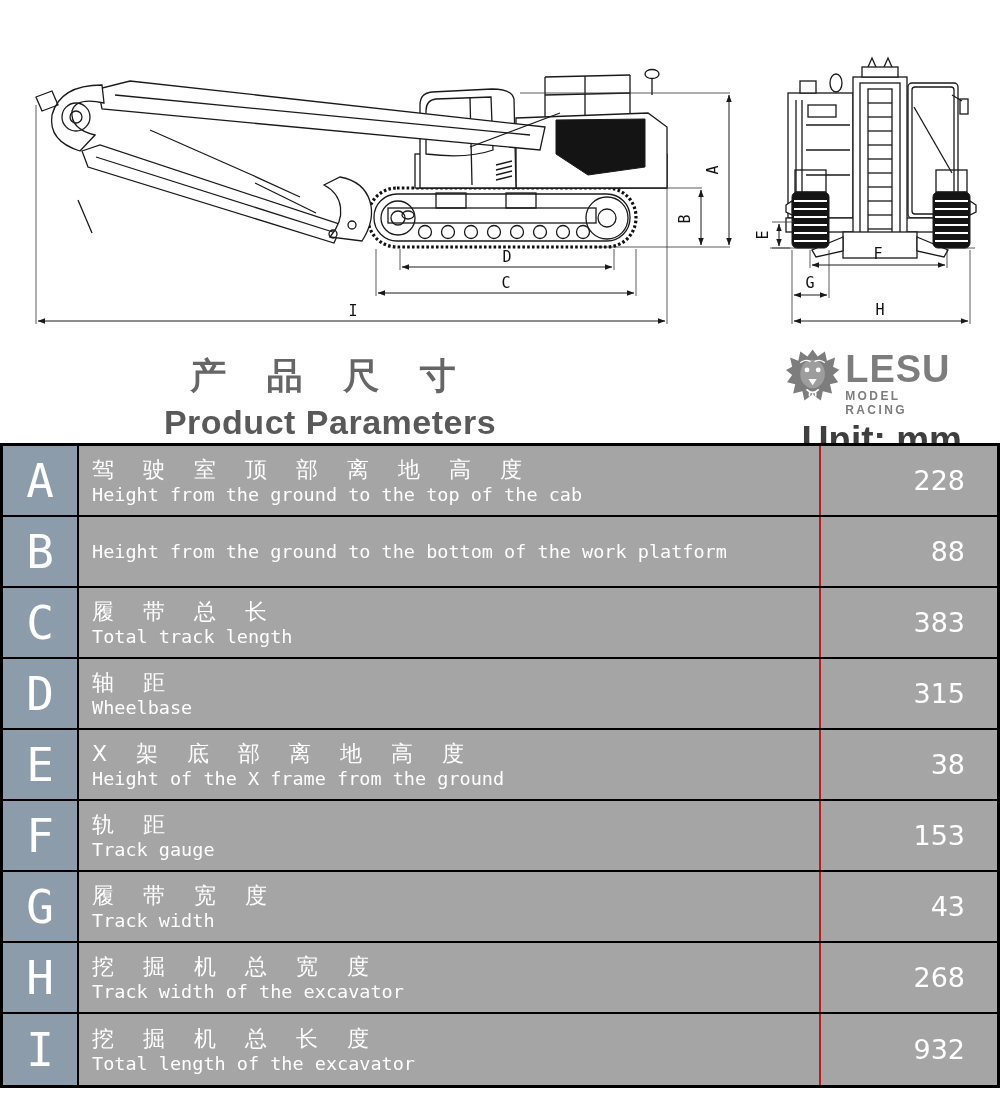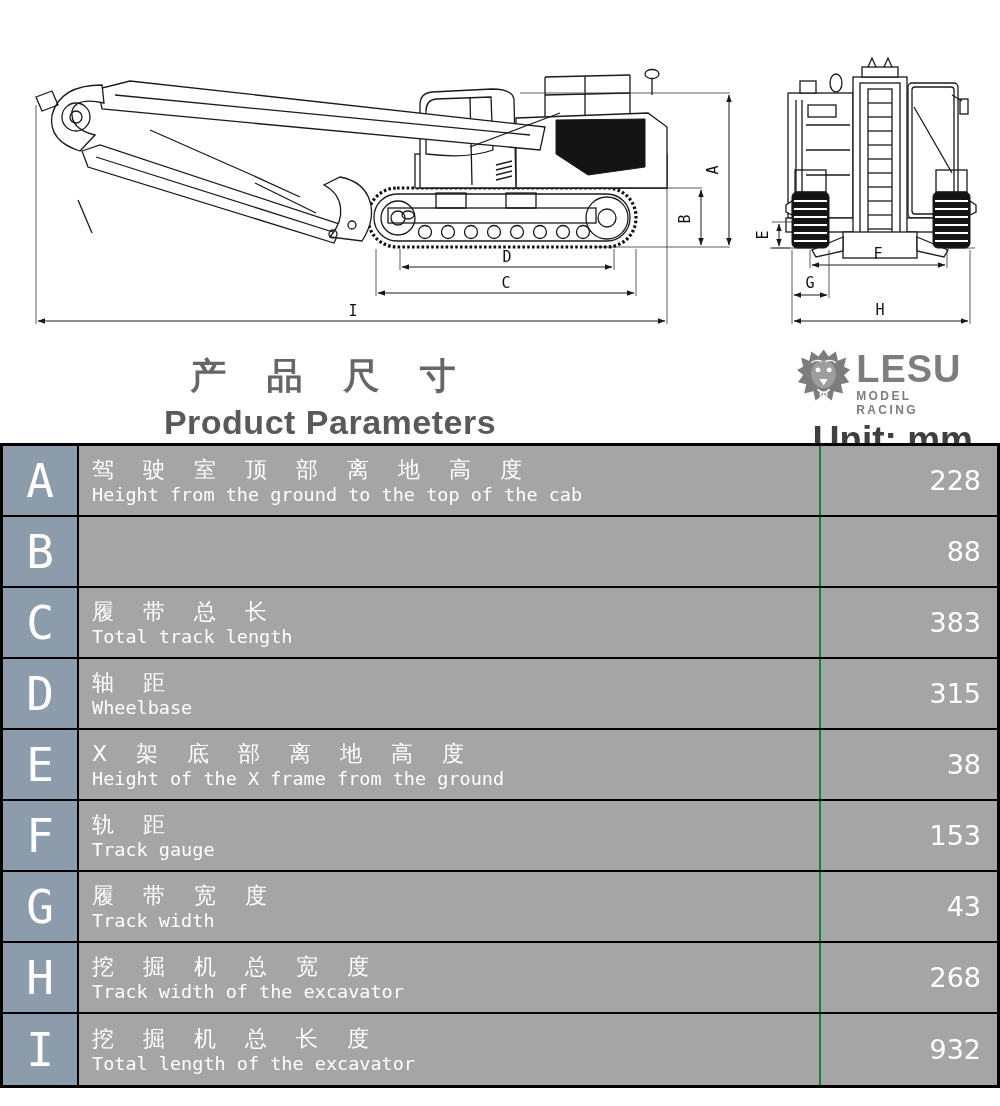--- a/index.html
+++ b/index.html
@@ -14,42 +14,42 @@
   .tread { stroke:#111; fill:none; stroke-width:3.2; stroke-dasharray:2.6 2.2; }
   .dim { stroke:#1a1a1a; stroke-width:1; fill:none; }
   .ext { stroke:#333; stroke-width:0.8; fill:none; }
   .dimtxt { font-family:"DejaVu Sans Mono", monospace; font-size:15px; fill:#111; }
 
   
   .title-block { position:absolute; left:115px; top:352px; width:430px; text-align:center; color:#666; }
   .title-zh { font-size:36px; font-weight:bold; letter-spacing:14px; white-space:nowrap; }
   .title-en { font-size:34px; font-weight:bold; color:#595959; letter-spacing:0.5px; margin-top:2px; font-family:"Liberation Sans", sans-serif; }
 
-  .brand-block { position:absolute; right:23px; top:348px; width:180px; }
+  .brand-block { position:absolute; right:34px; top:348px; width:180px; }
   .brand-row { display:flex; align-items:flex-start; justify-content:flex-end; }
   .lion { width:54px; height:54px; margin-right:6px; }
   .wordmark { display:flex; flex-direction:column; align-items:flex-start; margin-top:4px; }
   .brand-name { font-family:"Liberation Sans", sans-serif; font-size:38px; font-weight:bold; color:#7d7d7d; line-height:0.9; letter-spacing:1px; }
   .brand-sub { font-family:"Liberation Sans", sans-serif; font-size:12px; font-weight:bold; color:#7d7d7d; letter-spacing:2.4px; margin-top:3px; }
   .unit-line { text-align:right; font-family:"Liberation Sans", sans-serif; font-size:37px; font-weight:bold; color:#3f3f3f; margin-top:2px; padding-right:4px; }
 
   
   .ptable { position:absolute; left:0; top:443px; width:1000px; border:3px solid #000; background:#a5a5a5; }
   .prow { display:grid; grid-template-columns:76px 719px 1fr; height:71px; border-bottom:2px solid #000; }
   .prow:last-child { border-bottom:none; }
   .cell-key { background:#8d9cab; border-right:2px solid #000; color:#fff;
               font-family:"DejaVu Sans Mono", monospace; font-size:46px;
               display:flex; align-items:center; justify-content:center; }
   .cell-desc { background:#a5a5a5; color:#fff; padding:6px 0 4px 13px;
                display:flex; flex-direction:column; justify-content:center; overflow:hidden; }
   .desc-zh { font-size:22px; letter-spacing:11px; line-height:1.25; white-space:nowrap; }
   .desc-en { font-family:"DejaVu Sans Mono", monospace; font-size:18.5px; line-height:1.3; white-space:nowrap; }
-  .cell-val { background:#a5a5a5; border-left:2px solid #15803d; color:#fff;
+  .cell-val { background:#a5a5a5; border-left:2px solid #b91c1c; color:#fff;
               font-size:27px; display:flex; align-items:center; justify-content:flex-end;
-              padding-right:16px; font-family:"DejaVu Sans", sans-serif;margin-left:21px; }
+              padding-right:32px; font-family:"DejaVu Sans", sans-serif;margin-left:21px; }
 </style>
 </head>
 <body>
 
 <div class="page">
 
   <svg class="drawing" viewBox="0 0 1000 300">
     <defs>
       <marker id="ar" viewBox="0 0 10 10" refX="9" refY="5" markerWidth="8" markerHeight="8" orient="auto-start-reverse">
         <path d="M0,1.5 L9.5,5 L0,8.5 Z" fill="#1a1a1a"></path>
@@ -269,20 +269,21 @@
       <div class="cell-key">A</div>
       <div class="cell-desc">
         <div class="desc-zh">驾 驶 室 顶 部 离 地 高 度</div>
         <div class="desc-en">Height from the ground to the top of the cab</div>
       </div>
       <div class="cell-val">228</div>
     </div>
       <div class="prow">
       <div class="cell-key">B</div>
       <div class="cell-desc">
+        <div class="desc-en">Height from the ground to the bottom of the work platform</div>
       </div>
       <div class="cell-val">88</div>
     </div>
       <div class="prow">
       <div class="cell-key">C</div>
       <div class="cell-desc">
         <div class="desc-zh">履 带 总 长</div>
         <div class="desc-en">Total track length</div>
       </div>
       <div class="cell-val">383</div>

